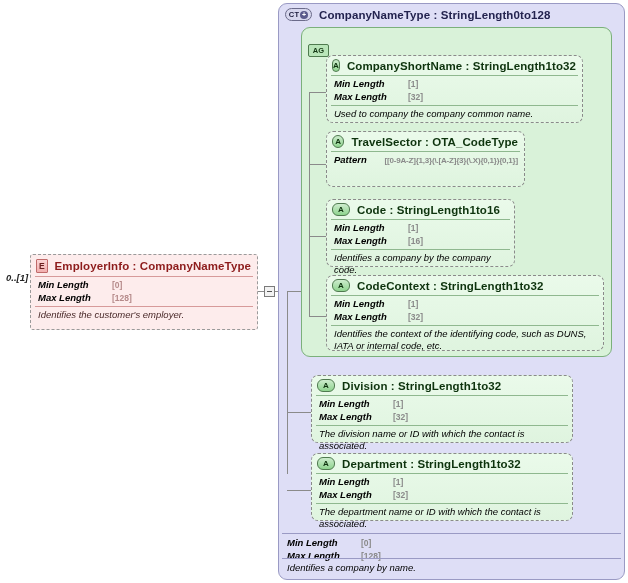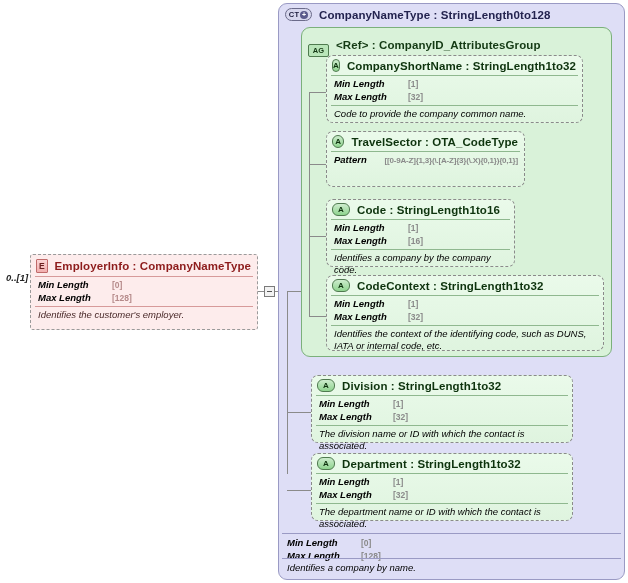--- a/index.html
+++ b/index.html
@@ -157,21 +157,20 @@
         <span>CT</span>
           <span class="plusdot">+</span>
       </span>
       <span>CompanyNameType : StringLength0to128</span>
     </div>
   </div>
 
   <div class="node" id="ag-node">
     <div class="node-head">
       <span class="badge badge-ag">AG</span>
-      <span>&lt;Ref&gt;    : CompanyID_AttributesGroup</span>
     </div>
   </div>
 
   <div class="ln lnv" style="left:309px;top:92px;height:224px;"></div>
   <div class="ln lnh" style="left:309px;top:92px;width:18px;"></div>
   <div class="ln lnh" style="left:309px;top:164px;width:18px;"></div>
   <div class="ln lnh" style="left:309px;top:236px;width:18px;"></div>
   <div class="ln lnh" style="left:309px;top:316px;width:18px;"></div>
 
   <div class="node attr" style="left:326px;top:55px;width:257px;height:68px;">
@@ -184,21 +183,21 @@
       <div class="facet-row">
         <span class="facet-name">Min Length</span>
         <span class="facet-val">[1]</span>
       </div>
       <div class="facet-row">
         <span class="facet-name">Max Length</span>
         <span class="facet-val">[32]</span>
       </div>
     </div>
     <div class="sep"></div>
-    <div class="annot">Code to provide the company common name.</div>
+    <div class="annot">Used to company the company common name.</div>
   </div>
 
   <div class="node attr" style="left:326px;top:131px;width:199px;height:56px;">
     <div class="node-head">
       <span class="badge badge-a">A</span>
       <span>TravelSector : OTA_CodeType</span>
     </div>
     <div class="sep"></div>
     <div class="facets">
       <div class="facet-row">

